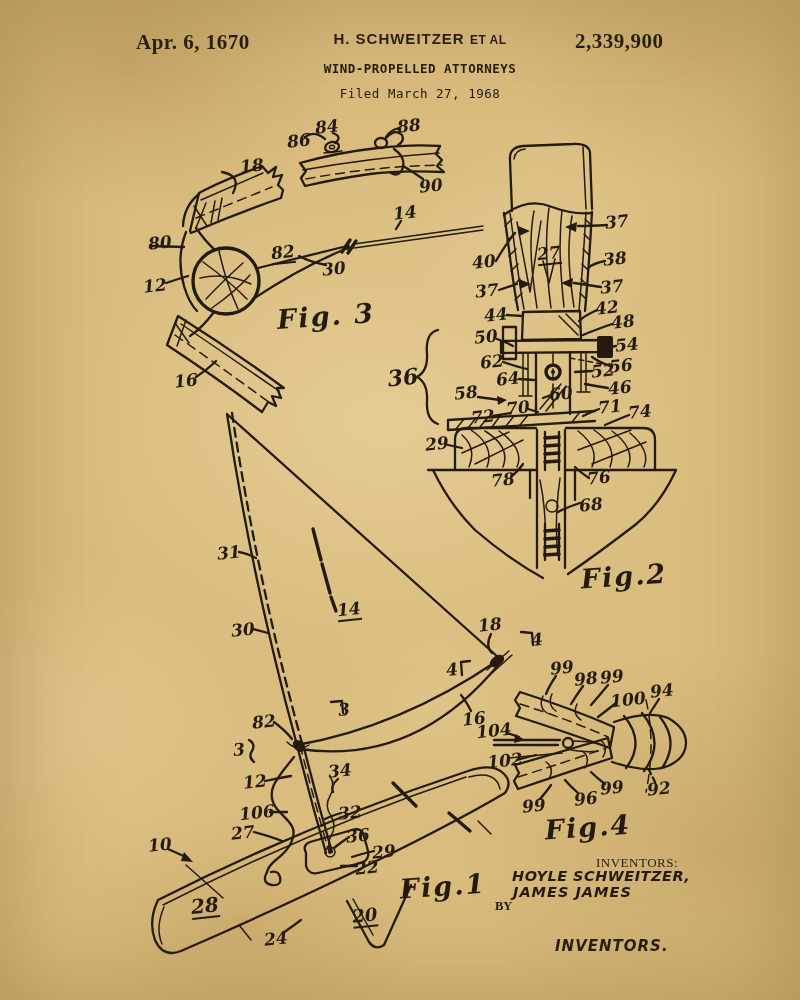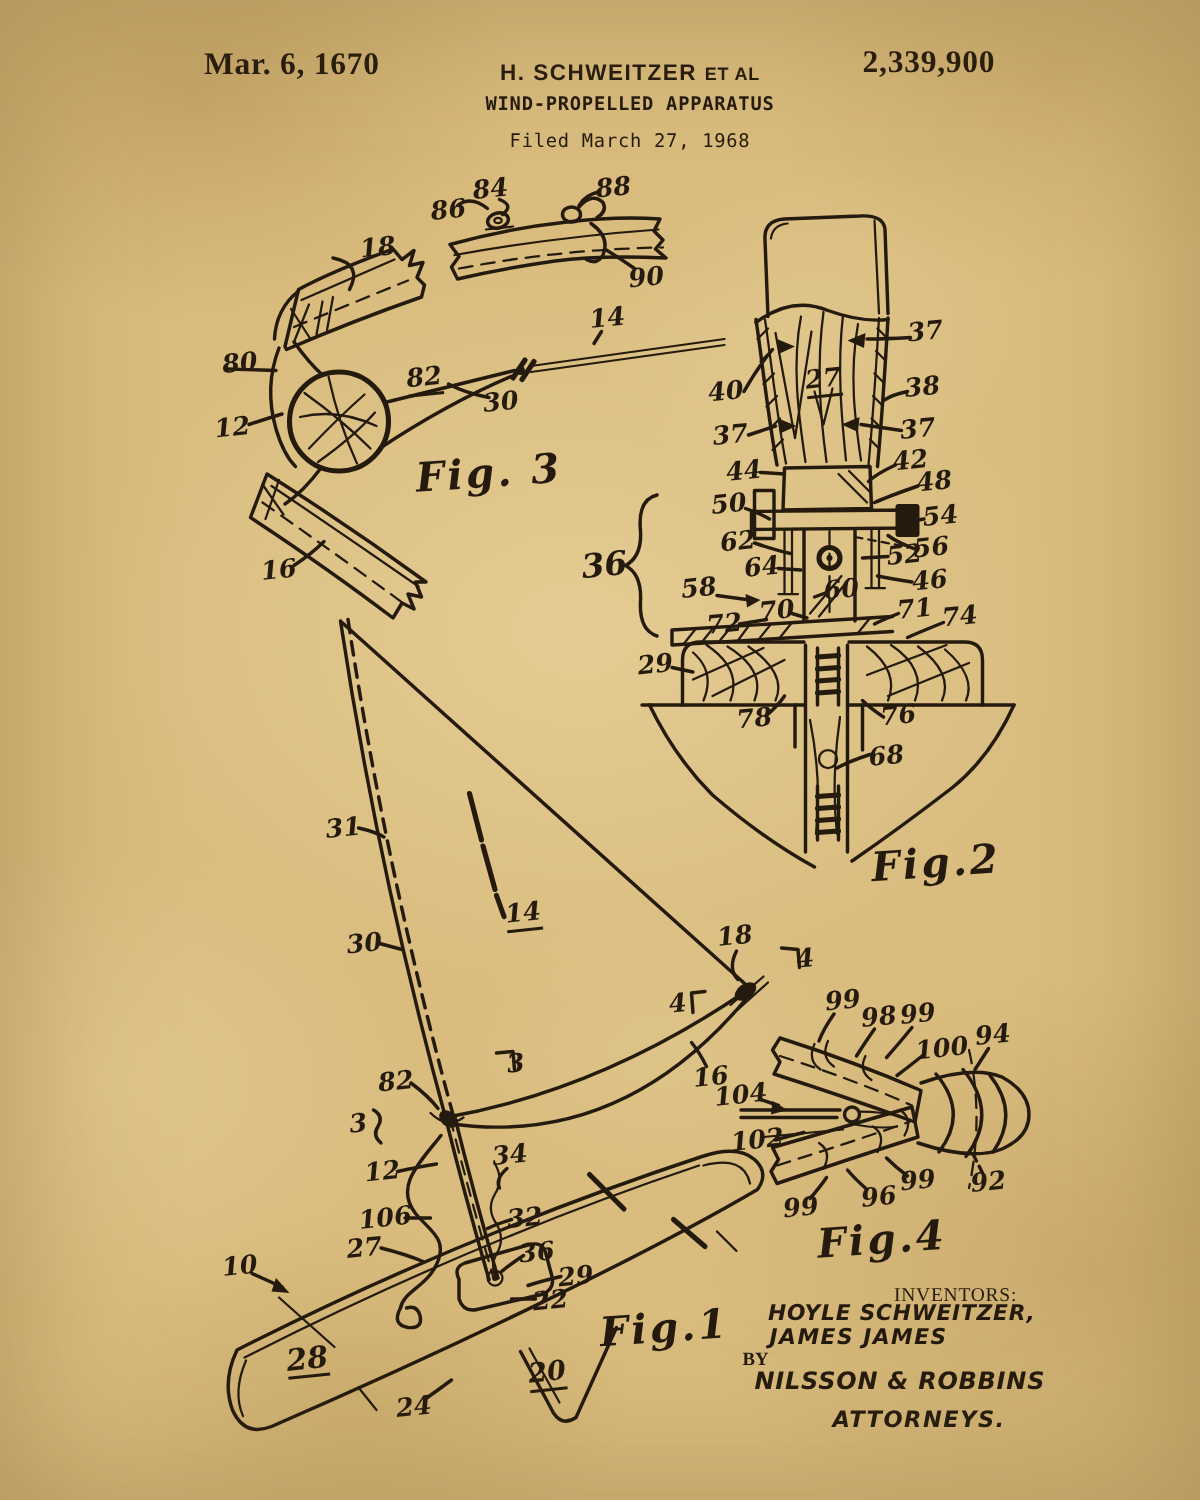--- a/index.html
+++ b/index.html
@@ -23,21 +23,21 @@
   .art path,.art circle,.art ellipse,.art rect{
     fill:none;stroke:#241b0e;stroke-width:2.3;stroke-linecap:round;stroke-linejoin:round;}
   .art .thin{stroke-width:1.5;}
   .art .thick{stroke-width:3.4;}
   .art .dashB{stroke-dasharray:9,6;}
   .art .dashS{stroke-dasharray:5,4;}
   .art .fillink{fill:#241b0e;stroke:none;}
   .hdr-date{position:absolute;left:136px;top:30px;font-weight:bold;font-size:21px;letter-spacing:.5px;white-space:nowrap;}
   .hdr-number{position:absolute;left:575px;top:29px;font-weight:bold;font-size:21px;letter-spacing:.5px;white-space:nowrap;}
   .hdr-center{position:absolute;left:290px;top:0;width:260px;text-align:center;}
-  .hdr-name{position:absolute;left:0;right:0;top:40px;font-family:"Liberation Sans",sans-serif;font-weight:bold;font-size:15px;letter-spacing:1px;white-space:nowrap;}
+  .hdr-name{position:absolute;left:0;right:0;top:30px;font-family:"Liberation Sans",sans-serif;font-weight:bold;font-size:15px;letter-spacing:1px;white-space:nowrap;}
   .hdr-name .etal{font-size:12px;letter-spacing:.5px;}
   .hdr-title{position:absolute;left:-40px;right:-40px;top:61px;font-family:"DejaVu Sans Mono",monospace;font-weight:bold;font-size:12.5px;letter-spacing:.5px;white-space:nowrap;}
   .hdr-filed{position:absolute;left:0;right:0;top:86px;font-family:"DejaVu Sans Mono",monospace;font-weight:normal;font-size:12.5px;letter-spacing:.5px;white-space:nowrap;}
   .ref-label{position:absolute;font-family:"DejaVu Serif",serif;font-style:italic;font-weight:bold;
     font-size:17px;line-height:1;white-space:nowrap;transform:translate(-50%,-50%) rotate(-6deg);}
   .ref-label.underl{border-bottom:2.2px solid #241b0e;padding-bottom:1px;}
   .fig-caption{position:absolute;font-family:"DejaVu Serif",serif;font-style:italic;font-weight:bold;
     font-size:27px;letter-spacing:2px;white-space:nowrap;transform:translate(-50%,-50%) rotate(-4deg);}
   .sig{position:absolute;white-space:nowrap;}
   .sig-heading{left:596px;top:855px;font-weight:normal;font-size:13px;letter-spacing:.5px;}
@@ -45,28 +45,28 @@
   .sig-inv2{left:513px;top:884px;font-family:"DejaVu Sans",sans-serif;font-style:italic;font-weight:bold;font-size:14.5px;letter-spacing:1px;}
   .sig-by{left:495px;top:899px;font-weight:bold;font-size:12.5px;}
   .sig-firm{left:503px;top:911px;font-family:"DejaVu Sans",sans-serif;font-style:italic;font-weight:bold;font-size:16px;letter-spacing:.5px;}
   .sig-role{left:555px;top:937px;font-family:"DejaVu Sans",sans-serif;font-style:italic;font-weight:bold;font-size:15px;letter-spacing:1px;}
 </style>
 </head>
 <body>
 
 <div class="page">
 
-  <div class="hdr-date">Mar. 6, 1670</div>
+  <div class="hdr-date">Apr. 6, 1670</div>
   <div class="hdr-number">2,339,900</div>
   <div class="hdr-center">
     <div class="hdr-name">
       <span>H. SCHWEITZER</span>
       <span class="etal">ET AL</span>
     </div>
-    <div class="hdr-title">WIND-PROPELLED APPARATUS</div>
+    <div class="hdr-title">WIND-PROPELLED ATTORNEYS</div>
     <div class="hdr-filed">Filed March 27, 1968</div>
   </div>
 
   <svg class="art" width="800" height="1000" viewBox="0 0 800 1000">
 
     <g>
       <path d="M190,231 L199,193 Q221,181 262,166 L268,173 L276,167 L273,177 L282,175 L278,185 L283,190 L281,198 Q235,214 191,233 Z"></path>
       <path class="thin" d="M201,200 L263,173"></path>
       <path class="thin dashB" d="M196,218 L272,187"></path>
       <path class="thin" d="M194,206 L207,226 M206,203 L196,228 M215,201 L211,223 M222,198 L218,220"></path>
@@ -357,16 +357,15 @@
       <span class="ref-label" style="left: 586px; top: 799px; transform: translate(-50%, -50%) rotate(-6deg);">96</span>
       <span class="ref-label" style="left: 612px; top: 788px; transform: translate(-50%, -50%) rotate(-6deg);">99</span>
       <span class="ref-label" style="left: 659px; top: 789px; transform: translate(-50%, -50%) rotate(-6deg);">92</span>
       <span class="fig-caption" style="left: 588px; top: 827px;">Fig.4</span>
     </div>
 
   <div class="sig sig-heading">INVENTORS:</div>
   <div class="sig sig-inv1">HOYLE SCHWEITZER,</div>
   <div class="sig sig-inv2">JAMES JAMES</div>
   <div class="sig sig-by">BY</div>
-  <div class="sig sig-firm">NILSSON &amp; ROBBINS</div>
-  <div class="sig sig-role">ATTORNEYS.</div>
+  <div class="sig sig-role">INVENTORS.</div>
 
 </div>
 
 </body></html>

